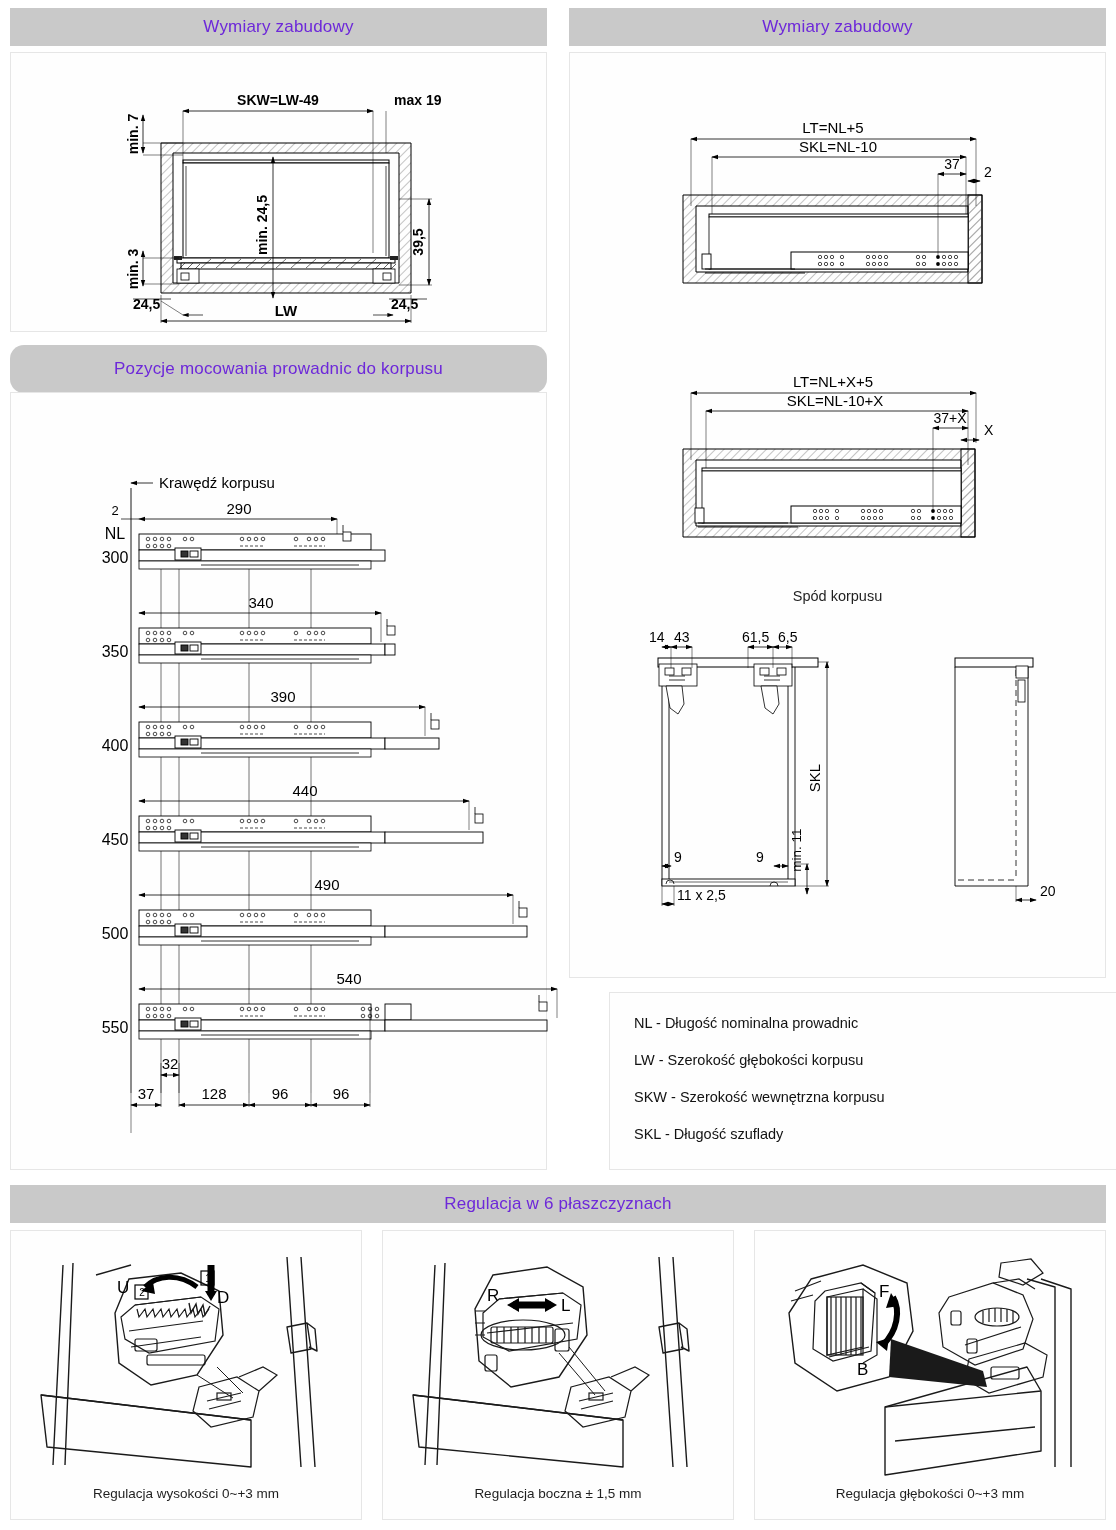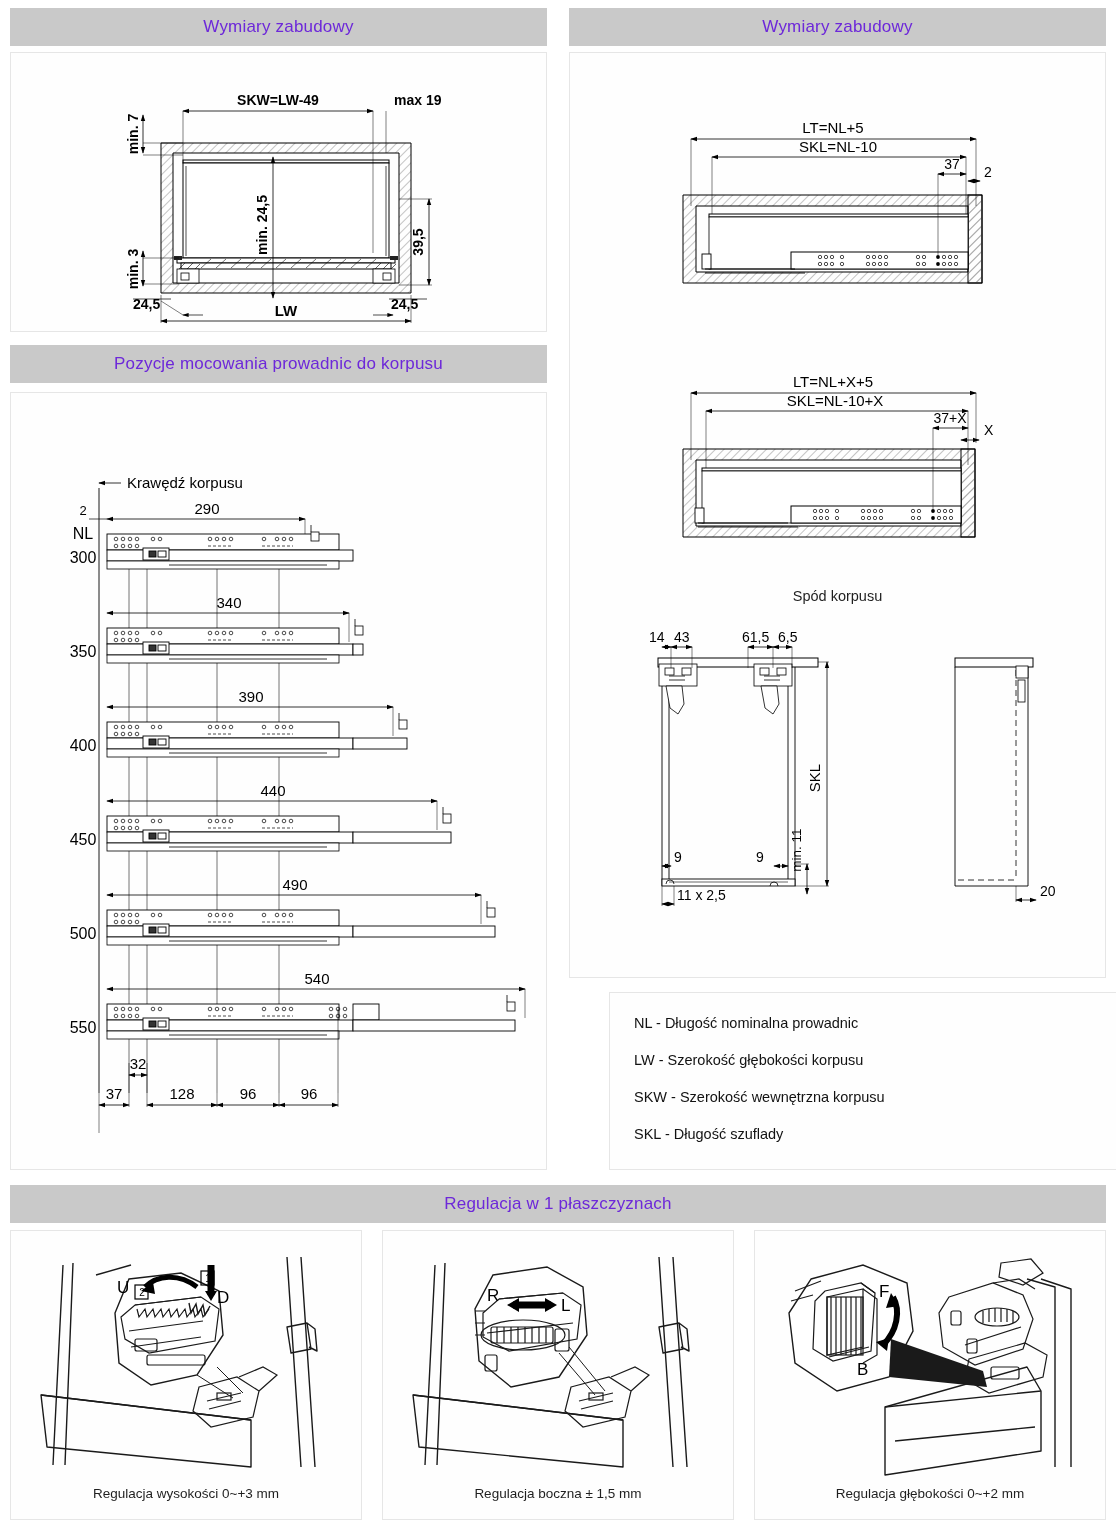--- a/index.html
+++ b/index.html
@@ -395,25 +395,25 @@
         <rect x="446" y="38" width="12" height="12"></rect>
         <rect x="448" y="52" width="7" height="22"></rect>
       </g>
 
       <line x1="446" y1="272" x2="466" y2="272" stroke="#000" stroke-width=".8" marker-start="url(#cR)" marker-end="url(#cL)"></line>
       <line x1="446" y1="258" x2="446" y2="274" stroke="#000" stroke-width=".5"></line>
       <text x="470" y="268" font-size="14">20</text>
     </svg>
   </div>
 
-  <div class="bar" style="left:10px; top:345px; width:537px; height:38px;">
+  <div class="bar" style="left:10px; top:345px; width:537px; height:48px;border-radius:14px;">
     <span>Pozycje mocowania prowadnic do korpusu</span>
   </div>
 
-  <div class="panel" style="left:10px; top:392px; width:537px; height:778px;">
+  <div class="panel" style="left:10px; top:392px; width:537px; height:778px;padding-left:32px;">
     <svg width="537" height="776" viewBox="0 0 537 776">
       <defs>
         <marker id="mL" markerWidth="9" markerHeight="7" refX="8" refY="3.5" orient="auto">
           <path d="M9,3.5 L0,0.6 L0,6.4 Z" fill="#000"></path>
         </marker>
         <marker id="mR" markerWidth="9" markerHeight="7" refX="1" refY="3.5" orient="auto">
           <path d="M0,3.5 L9,0.6 L9,6.4 Z" fill="#000"></path>
         </marker>
 
         <g id="rail">
@@ -578,21 +578,21 @@
   <div class="panel" style="left:569px; top:992px; width:537px; height:178px;margin-left:40px;">
     <div class="legend">
       <div>NL - Długość nominalna prowadnic</div>
       <div>LW - Szerokość głębokości korpusu</div>
       <div>SKW - Szerokość wewnętrzna korpusu</div>
       <div>SKL - Długość szuflady</div>
     </div>
   </div>
 
   <div class="bar" style="left:10px; top:1185px; width:1096px; height:38px;">
-    <span>Regulacja w 1 płaszczyznach</span>
+    <span>Regulacja w 6 płaszczyznach</span>
   </div>
 
   <div class="panel" style="left:10px; top:1230px; width:352px; height:290px;">
     <svg width="350" height="245" viewBox="0 0 350 245" style="position:absolute; left:0; top:4px;">
       <g fill="none" stroke="#1a1a1a" stroke-width="1.4" stroke-linejoin="round">
 
         <path d="M52,30 L42,230 M62,28 L54,230"></path>
         <path d="M276,22 L290,232 M290,22 L304,232"></path>
         <path d="M30,160 L240,185 L240,232 L36,212 Z"></path>
         <path d="M30,160 L240,185"></path>
@@ -726,17 +726,17 @@
 
       <path d="M128,110 C142,96 146,76 138,62" stroke="#000" stroke-width="6" fill="none"></path>
       <path d="M136,58 l8,13 l-13,2 Z" fill="#000"></path>
       <path d="M132,116 l-11,-9 l13,-4 Z" fill="#000"></path>
       <text x="124" y="62" font-size="17" font-family="'Liberation Serif', serif">F</text>
       <text x="102" y="140" font-size="17" font-family="'Liberation Serif', serif">B</text>
 
       <path d="M134,142 L232,152 L228,136 L136,104 Z" fill="#1a1a1a"></path>
     </svg>
     <div class="cap" style="top:255px;">
-      <span>Regulacja głębokości 0~+2 mm</span>
+      <span>Regulacja głębokości 0~+3 mm</span>
     </div>
   </div>
 
 </div>
 
 </body></html>

